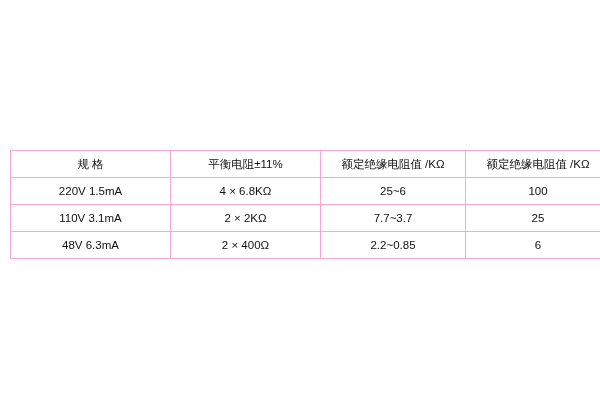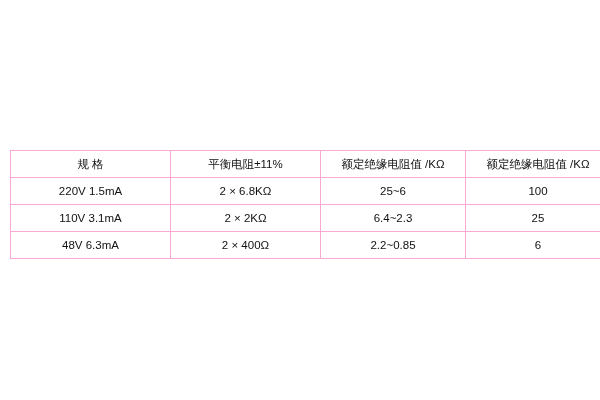--- a/index.html
+++ b/index.html
@@ -52,28 +52,28 @@
   <table class="spec-table">
     <tbody>
       <tr class="header-row">
         <td class="col-0">规  格</td>
         <td class="col-1">平衡电阻±11%</td>
         <td class="col-2">额定绝缘电阻值 /KΩ</td>
         <td class="col-3">额定绝缘电阻值 /KΩ</td>
       </tr>
       <tr>
         <td class="col-0">220V  1.5mA</td>
-        <td class="col-1">2 × 6.8KΩ</td>
+        <td class="col-1">4 × 6.8KΩ</td>
         <td class="col-2">25~6</td>
         <td class="col-3">100</td>
       </tr>
       <tr>
         <td class="col-0">110V  3.1mA</td>
         <td class="col-1">2 × 2KΩ</td>
-        <td class="col-2">6.4~2.3</td>
+        <td class="col-2">7.7~3.7</td>
         <td class="col-3">25</td>
       </tr>
       <tr>
         <td class="col-0">48V  6.3mA</td>
         <td class="col-1">2 × 400Ω</td>
         <td class="col-2">2.2~0.85</td>
         <td class="col-3">6</td>
       </tr>
     </tbody>
   </table>

